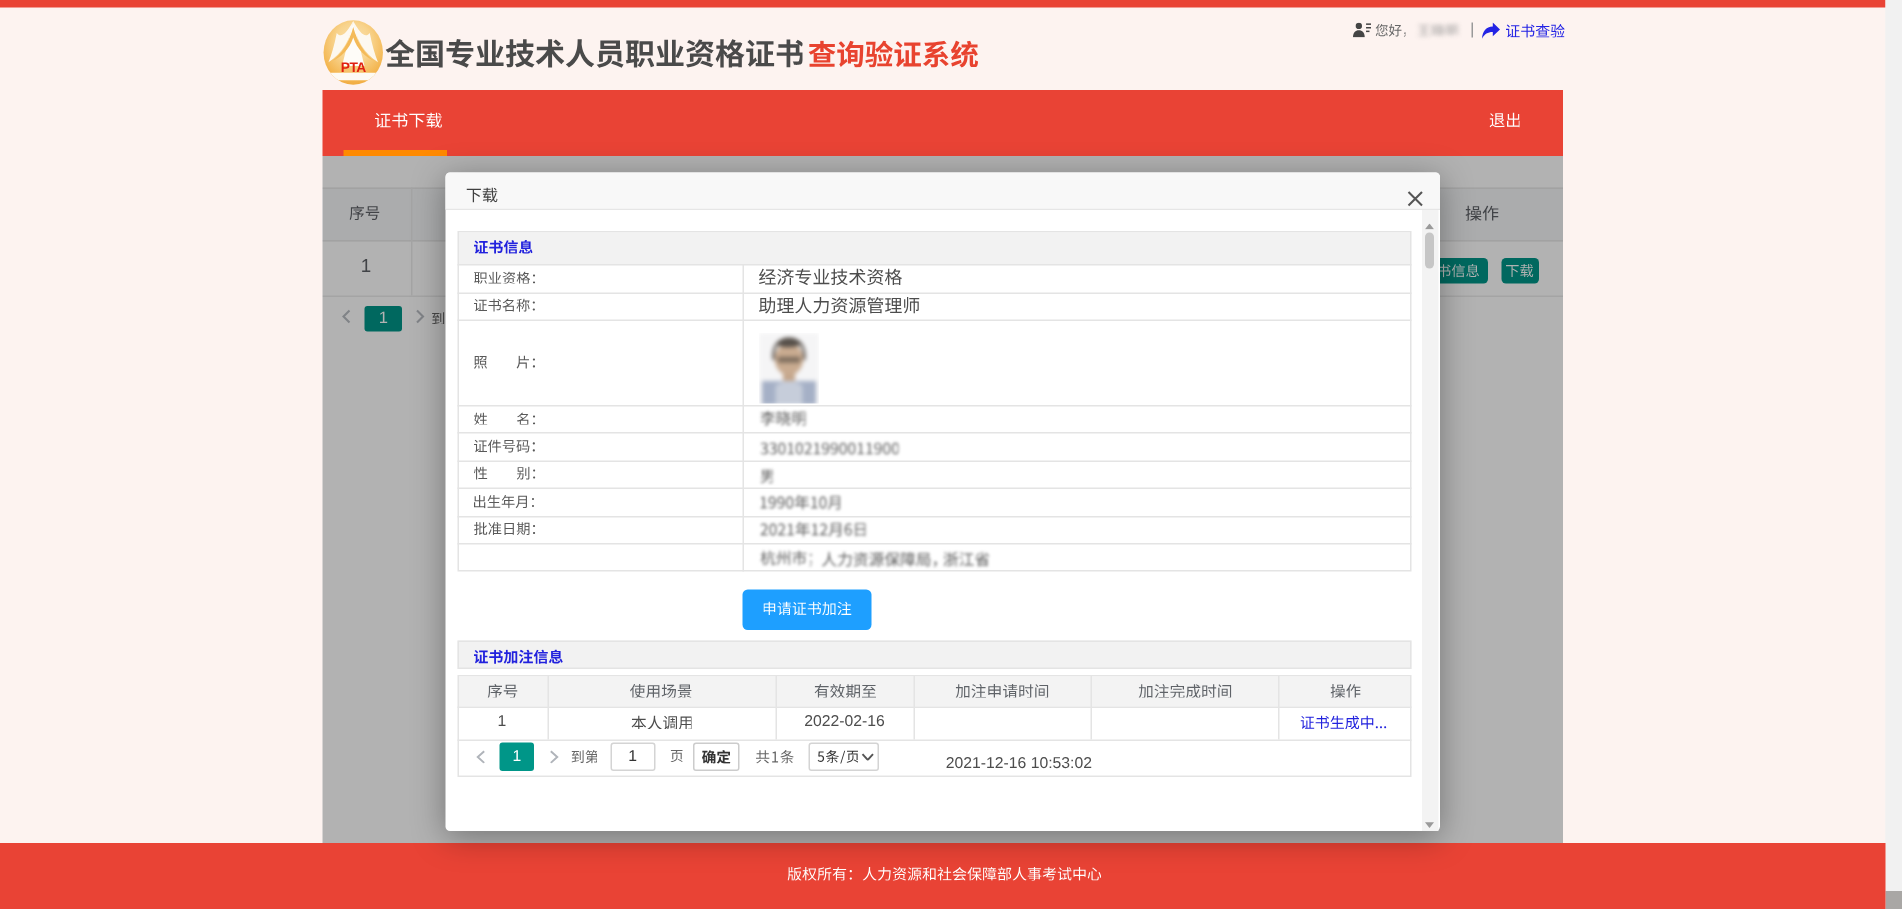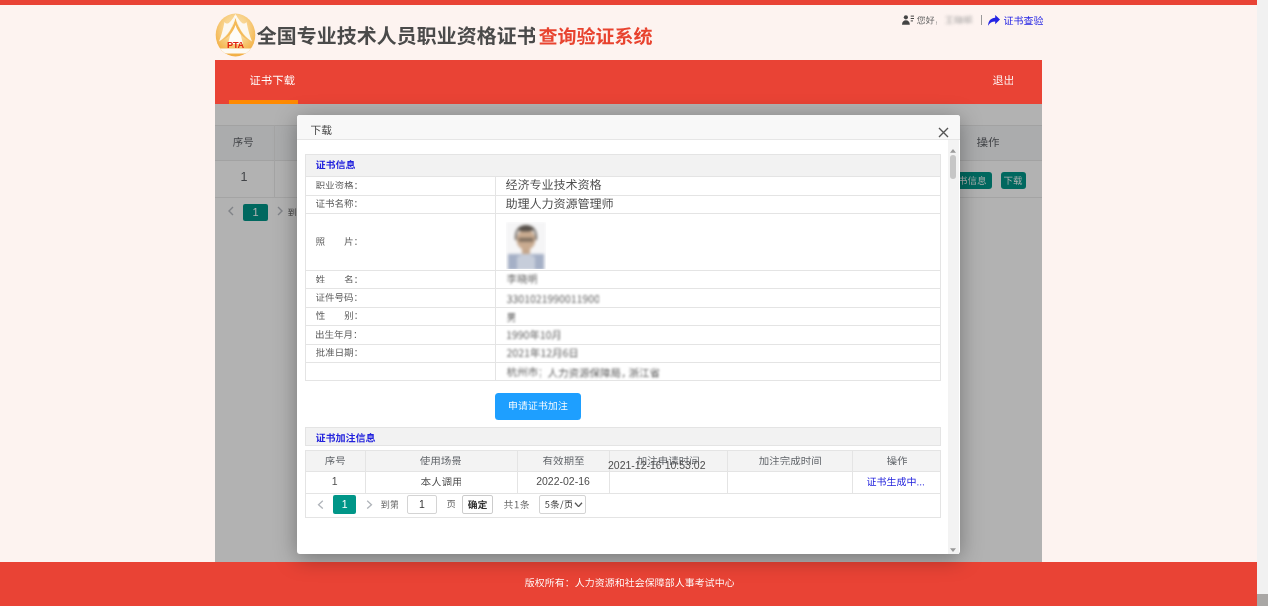--- a/index.html
+++ b/index.html
@@ -233,21 +233,21 @@
     <path fill="#5f6368" transform="matrix(1 0 0 -1 0 880)" d="M572 716V-65H644V9H838V-57H913V716ZM644 81V643H838V81ZM195 827 194 650H53V577H192C185 325 154 103 28 -29C47 -41 74 -64 86 -81C221 66 256 306 265 577H417C409 192 400 55 379 26C370 13 360 9 345 10C327 10 284 10 237 14C250 -7 257 -39 259 -61C304 -64 350 -65 378 -61C407 -57 426 -48 444 -22C475 21 482 167 490 612C490 623 490 650 490 650H267L269 827Z M1094 774C1159 743 1242 695 1284 662L1327 724C1284 755 1200 800 1136 828ZM1042 497C1105 467 1187 420 1227 388L1269 451C1227 482 1144 526 1083 553ZM1071 -18 1134 -69C1194 24 1263 150 1316 255L1262 305C1204 191 1125 59 1071 -18ZM1548 819C1582 767 1617 697 1631 653L1704 682C1689 726 1651 793 1616 844ZM1334 649V578H1597V352H1372V281H1597V23H1302V-49H1962V23H1675V281H1902V352H1675V578H1938V649Z M2227 546V477H2771V546ZM2056 360V290H2325C2313 112 2272 25 2044 -19C2058 -34 2078 -62 2084 -81C2334 -28 2387 81 2402 290H2578V39C2578 -41 2601 -64 2694 -64C2713 -64 2827 -64 2847 -64C2927 -64 2948 -29 2957 108C2937 114 2905 126 2888 138C2885 23 2879 5 2841 5C2815 5 2721 5 2701 5C2660 5 2653 10 2653 39V290H2943V360ZM2421 827C2439 796 2458 758 2471 725H2082V503H2157V653H2838V503H2916V725H2560C2546 762 2520 812 2496 849Z M3544 839C3544 782 3546 725 3549 670H3128V389C3128 259 3119 86 3036 -37C3054 -46 3086 -72 3099 -87C3191 45 3206 247 3206 388V395H3389C3385 223 3380 159 3367 144C3359 135 3350 133 3335 133C3318 133 3275 133 3229 138C3241 119 3249 89 3250 68C3299 65 3345 65 3371 67C3398 70 3415 77 3431 96C3452 123 3457 208 3462 433C3462 443 3463 465 3463 465H3206V597H3554C3566 435 3590 287 3628 172C3562 96 3485 34 3396 -13C3412 -28 3439 -59 3451 -75C3528 -29 3597 26 3658 92C3704 -11 3764 -73 3841 -73C3918 -73 3946 -23 3959 148C3939 155 3911 172 3894 189C3888 56 3876 4 3847 4C3796 4 3751 61 3714 159C3788 255 3847 369 3890 500L3815 519C3783 418 3740 327 3686 247C3660 344 3641 463 3630 597H3951V670H3626C3623 725 3622 781 3622 839ZM3671 790C3735 757 3812 706 3850 670L3897 722C3858 756 3779 805 3716 836Z M4474 452C4527 375 4595 269 4627 208L4693 246C4659 307 4590 409 4536 485ZM4324 402V174H4153V402ZM4324 469H4153V688H4324ZM4081 756V25H4153V106H4394V756ZM4764 835V640H4440V566H4764V33C4764 13 4756 6 4736 6C4714 4 4640 4 4562 7C4573 -15 4585 -49 4590 -70C4690 -70 4754 -69 4790 -56C4826 -44 4840 -22 4840 33V566H4962V640H4840V835Z M5091 615V-80H5168V615ZM5106 791C5152 747 5204 684 5227 644L5289 684C5265 726 5211 785 5164 827ZM5379 295H5619V160H5379ZM5379 491H5619V358H5379ZM5311 554V98H5690V554ZM5352 784V713H5836V11C5836 -2 5832 -6 5819 -7C5806 -7 5765 -8 5723 -6C5733 -25 5743 -57 5747 -75C5808 -75 5851 -75 5878 -63C5904 -50 5913 -31 5913 11V784Z"></path>
   </svg>
 <svg class="zt" style="left:886.8px;top:455.6px;width:20.21px;height:9.67px;" viewBox="37 40 1925 921" preserveAspectRatio="none">
     <path fill="#5f6368" transform="matrix(1 0 0 -1 0 880)" d="M527 742H758V637H527ZM461 799V580H827V799ZM420 480H552V366H420ZM730 480H866V366H730ZM159 840V638H46V568H159V349C113 333 71 319 37 308L56 236L159 275V8C159 -4 156 -7 145 -7C136 -7 106 -8 72 -7C82 -26 91 -57 94 -74C145 -74 178 -72 200 -61C222 -49 230 -30 230 8V302L329 340L317 407L230 375V568H323V638H230V840ZM606 310V234H342V171H559C490 97 381 33 277 1C292 -13 314 -40 324 -58C426 -21 533 48 606 130V-81H677V135C740 59 833 -12 918 -49C930 -31 951 -5 967 9C879 40 783 103 722 171H951V234H677V310H929V535H670V310H613V535H361V310Z M1526 828C1476 681 1395 536 1305 442C1322 430 1351 404 1363 391C1414 447 1463 520 1506 601H1575V-79H1651V164H1952V235H1651V387H1939V456H1651V601H1962V673H1542C1563 717 1582 763 1598 809ZM1285 836C1229 684 1135 534 1036 437C1050 420 1072 379 1080 362C1114 397 1147 437 1179 481V-78H1254V599C1293 667 1329 741 1357 814Z"></path>
   </svg>
 <div class="abs" style="left:324.6px;top:475.1px;width:20px;height:13px;font-size:10.5px;color:#4d4d4d;text-align:center;line-height:13px">1</div>
 <svg class="zt" style="left:420.5px;top:476.7px;width:40.43px;height:9.70px;" viewBox="37 41 3850 924" preserveAspectRatio="none">
     <path fill="#4d4d4d" transform="matrix(1 0 0 -1 0 880)" d="M460 839V629H65V553H367C294 383 170 221 37 140C55 125 80 98 92 79C237 178 366 357 444 553H460V183H226V107H460V-80H539V107H772V183H539V553H553C629 357 758 177 906 81C920 102 946 131 965 146C826 226 700 384 628 553H937V629H539V839Z M1457 837C1454 683 1460 194 1043 -17C1066 -33 1090 -57 1104 -76C1349 55 1455 279 1502 480C1551 293 1659 46 1910 -72C1922 -51 1944 -25 1965 -9C1611 150 1549 569 1534 689C1539 749 1540 800 1541 837Z M2105 772C2159 726 2226 659 2256 615L2309 668C2277 710 2209 774 2154 818ZM2043 526V454H2184V107C2184 54 2148 15 2128 -1C2142 -12 2166 -37 2175 -52C2188 -35 2212 -15 2345 91C2331 44 2311 0 2283 -39C2298 -47 2327 -68 2338 -79C2436 57 2450 268 2450 422V728H2856V11C2856 -4 2851 -9 2836 -9C2822 -10 2775 -10 2723 -8C2733 -27 2744 -58 2747 -77C2818 -77 2861 -76 2888 -65C2915 -52 2924 -30 2924 10V795H2383V422C2383 327 2380 216 2352 113C2344 128 2335 149 2330 164L2257 108V526ZM2620 698V614H2512V556H2620V454H2490V397H2818V454H2681V556H2793V614H2681V698ZM2512 315V35H2570V81H2781V315ZM2570 259H2723V138H2570Z M3153 770V407C3153 266 3143 89 3032 -36C3049 -45 3079 -70 3090 -85C3167 0 3201 115 3216 227H3467V-71H3543V227H3813V22C3813 4 3806 -2 3786 -3C3767 -4 3699 -5 3629 -2C3639 -22 3651 -55 3655 -74C3749 -75 3807 -74 3841 -62C3875 -50 3887 -27 3887 22V770ZM3227 698H3467V537H3227ZM3813 698V537H3543V698ZM3227 466H3467V298H3223C3226 336 3227 373 3227 407ZM3813 466V298H3543V466Z"></path>
   </svg>
 <div class="abs" style="left:523.0px;top:475.1px;width:80px;height:13px;font-size:10.5px;color:#4d4d4d;text-align:center;line-height:13px">2022-02-16</div>
-<div class="abs" style="left:608.0px;top:459px;width:120px;height:13px;font-size:10.5px;color:#4d4d4d;text-align:left;line-height:13px">2021-12-16 10:53:02</div>
+<div class="abs" style="left:608.0px;top:503px;width:120px;height:13px;font-size:10.5px;color:#4d4d4d;text-align:right;line-height:13px">2021-12-16 10:53:02</div>
 <svg class="zt" style="left:867.4px;top:477.0px;width:57.11px;height:9.27px;" viewBox="50 40 5711 927" preserveAspectRatio="none">
     <path fill="#2222dd" transform="matrix(1 0 0 -1 0 880)" d="M102 769C156 722 224 657 257 615L309 667C276 708 206 771 151 814ZM352 30V-40H962V30H724V360H922V431H724V693H940V763H386V693H647V30H512V512H438V30ZM50 526V454H191V107C191 54 154 15 135 -1C148 -12 172 -37 181 -52C196 -32 223 -10 394 124C385 139 371 169 364 188L264 112V526Z M1717 760C1781 717 1864 656 1905 617L1951 674C1909 711 1824 770 1762 810ZM1126 665V592H1418V395H1060V323H1418V-79H1494V323H1864C1853 178 1839 115 1819 97C1809 88 1798 87 1777 87C1754 87 1689 88 1626 94C1640 73 1650 43 1652 21C1713 18 1773 17 1804 19C1839 22 1862 28 1882 50C1912 79 1928 160 1943 361C1944 372 1946 395 1946 395H1800V665H1494V837H1418V665ZM1494 395V592H1726V395Z M2239 824C2201 681 2136 542 2054 453C2073 443 2106 421 2121 408C2159 453 2194 510 2226 573H2463V352H2165V280H2463V25H2055V-48H2949V25H2541V280H2865V352H2541V573H2901V646H2541V840H2463V646H2259C2281 697 2300 752 2315 807Z M3544 839C3544 782 3546 725 3549 670H3128V389C3128 259 3119 86 3036 -37C3054 -46 3086 -72 3099 -87C3191 45 3206 247 3206 388V395H3389C3385 223 3380 159 3367 144C3359 135 3350 133 3335 133C3318 133 3275 133 3229 138C3241 119 3249 89 3250 68C3299 65 3345 65 3371 67C3398 70 3415 77 3431 96C3452 123 3457 208 3462 433C3462 443 3463 465 3463 465H3206V597H3554C3566 435 3590 287 3628 172C3562 96 3485 34 3396 -13C3412 -28 3439 -59 3451 -75C3528 -29 3597 26 3658 92C3704 -11 3764 -73 3841 -73C3918 -73 3946 -23 3959 148C3939 155 3911 172 3894 189C3888 56 3876 4 3847 4C3796 4 3751 61 3714 159C3788 255 3847 369 3890 500L3815 519C3783 418 3740 327 3686 247C3660 344 3641 463 3630 597H3951V670H3626C3623 725 3622 781 3622 839ZM3671 790C3735 757 3812 706 3850 670L3897 722C3858 756 3779 805 3716 836Z M4458 840V661H4096V186H4171V248H4458V-79H4537V248H4825V191H4902V661H4537V840ZM4171 322V588H4458V322ZM4825 322H4537V588H4825Z M5139 -13C5175 -13 5205 15 5205 56C5205 98 5175 126 5139 126C5102 126 5073 98 5073 56C5073 15 5102 -13 5139 -13Z M5417 -13C5453 -13 5483 15 5483 56C5483 98 5453 126 5417 126C5380 126 5351 98 5351 56C5351 15 5380 -13 5417 -13Z M5695 -13C5731 -13 5761 15 5761 56C5761 98 5731 126 5695 126C5658 126 5629 98 5629 56C5629 15 5658 -13 5695 -13Z"></path>
   </svg>
 <svg class="abs" style="left:316.5px;top:499.6px" width="7" height="9.4" viewBox="0 0 7 9.4">
 <path d="M5.8 0.8 L1.5 4.7 L5.8 8.6" stroke="#b0b4ba" stroke-width="1.3" fill="none"></path>
   </svg>
 <div class="abs" style="left:333.3px;top:495.3px;width:22.7px;height:19.2px;background:#009688;border-radius:2px;color:#fff;font-size:10.5px;text-align:center;line-height:19.2px">1</div>
 <svg class="abs" style="left:366.3px;top:499.6px" width="7" height="9.4" viewBox="0 0 7 9.4">
 <path d="M1.2 0.8 L5.5 4.7 L1.2 8.6" stroke="#b0b4ba" stroke-width="1.3" fill="none"></path>
   </svg>

